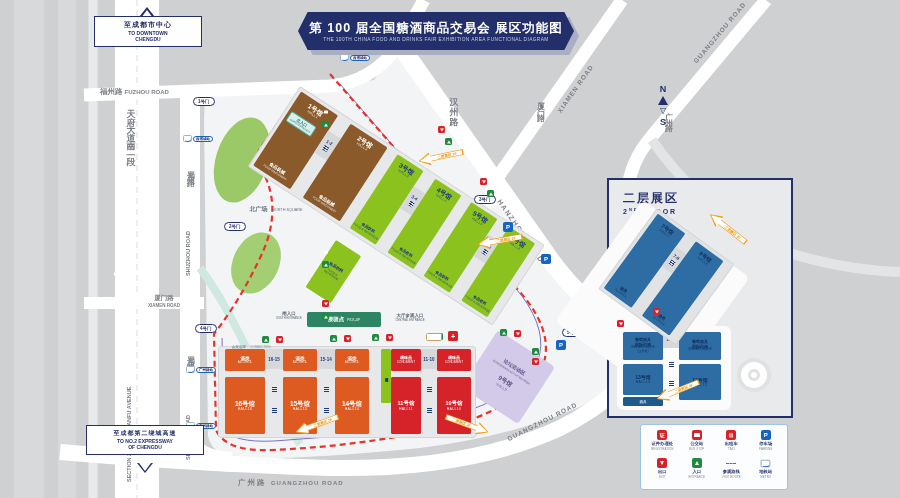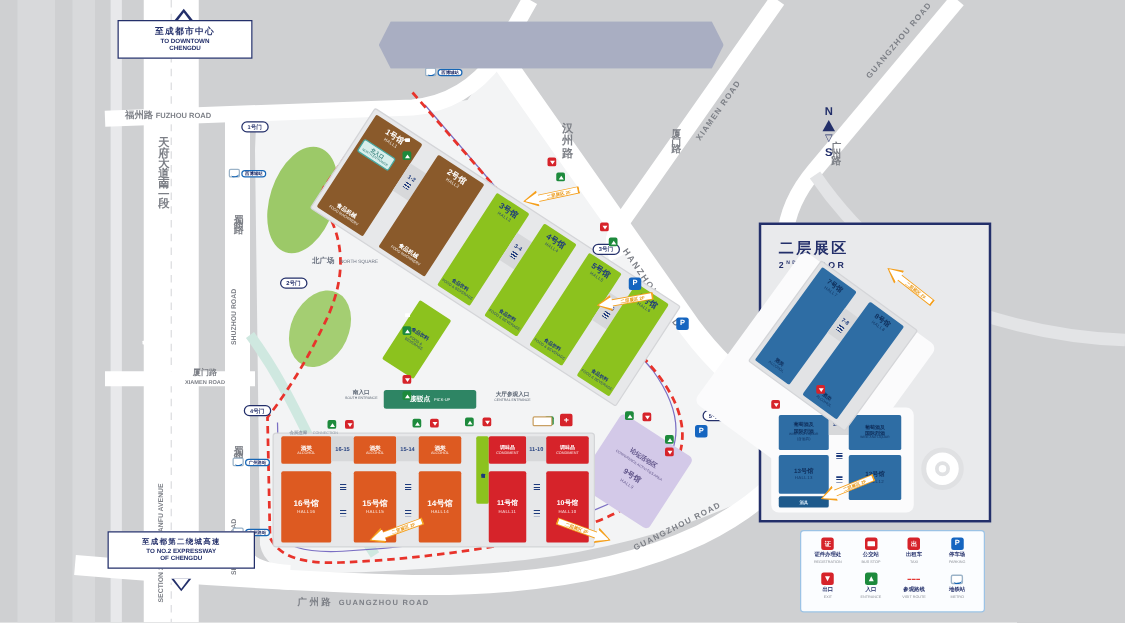--- a/index.html
+++ b/index.html
@@ -134,20 +134,24 @@
     <path d="M652,140 Q700,210 780,250 Q840,270 900,272" stroke="#e3e4e6" stroke-width="10" fill="none"></path>
     <path d="M60,452 Q200,464 330,468 Q470,470 560,428 Q625,396 650,346" stroke="#ffffff" stroke-width="16" fill="none"></path>
     <ellipse cx="242" cy="160" rx="26" ry="44" fill="#9cc968" transform="rotate(18 242 160)"></ellipse>
     <ellipse cx="256" cy="263" rx="23" ry="32" fill="#a4ce72" transform="rotate(25 256 263)"></ellipse>
     <path d="M200,268 C240,322 252,372 300,444" stroke="#cfe8e0" stroke-width="8" fill="none"></path>
     <path d="M340,84 L522,296 Q548,332 538,360 Q520,396 452,416 Q366,436 274,441 Q232,443 224,428 L222,338" stroke="#7b6fc4" stroke-width="1" fill="none"></path>
     <path d="M330,74 L520,292 Q553,330 544,362 Q528,402 458,424 Q368,446 272,450 Q226,452 216,430 L214,334 Q240,300 258,262 Q284,212 263,172 Q254,160 259,150 L298,94" stroke="#e8332b" stroke-width="2.2" stroke-dasharray="6 4" fill="none"></path>
   </svg>
 
   <div class="abs ribbon-sh" style="left:303px;top:17px;width:276px;height:38px"></div>
+  <div class="abs ribbon" style="left:298px;top:12px;width:276px;height:38px">
+    <div class="t1">第 100 届全国糖酒商品交易会  展区功能图</div>
+    <div class="t2">THE 100TH CHINA FOOD AND DRINKS FAIR  EXHIBITION AREA FUNCTIONAL DIAGRAM</div>
+  </div>
 
   <div class="abs tri up" style="left:139px;top:7px"></div>
   <div class="abs tri up in" style="left:141px;top:10px"></div>
   <div class="abs sign" style="left:94px;top:16px;width:108px">
     <div class="s1">至成都市中心</div>
     <div class="s2">TO DOWNTOWN</div>
     <div class="s2">CHENGDU</div>
   </div>
   <div class="abs sign" style="left:86px;top:425px;width:118px">
     <div class="s1" style="font-size:6px">至成都第二绕城高速</div>

